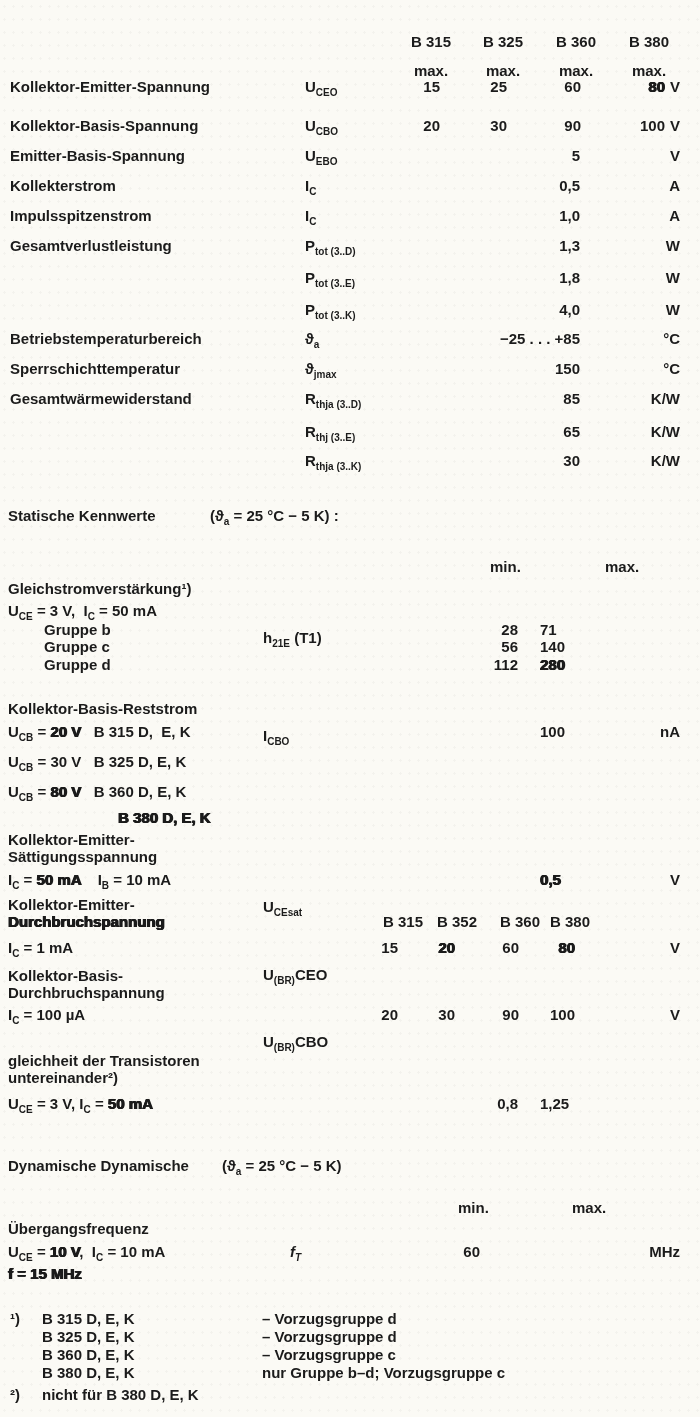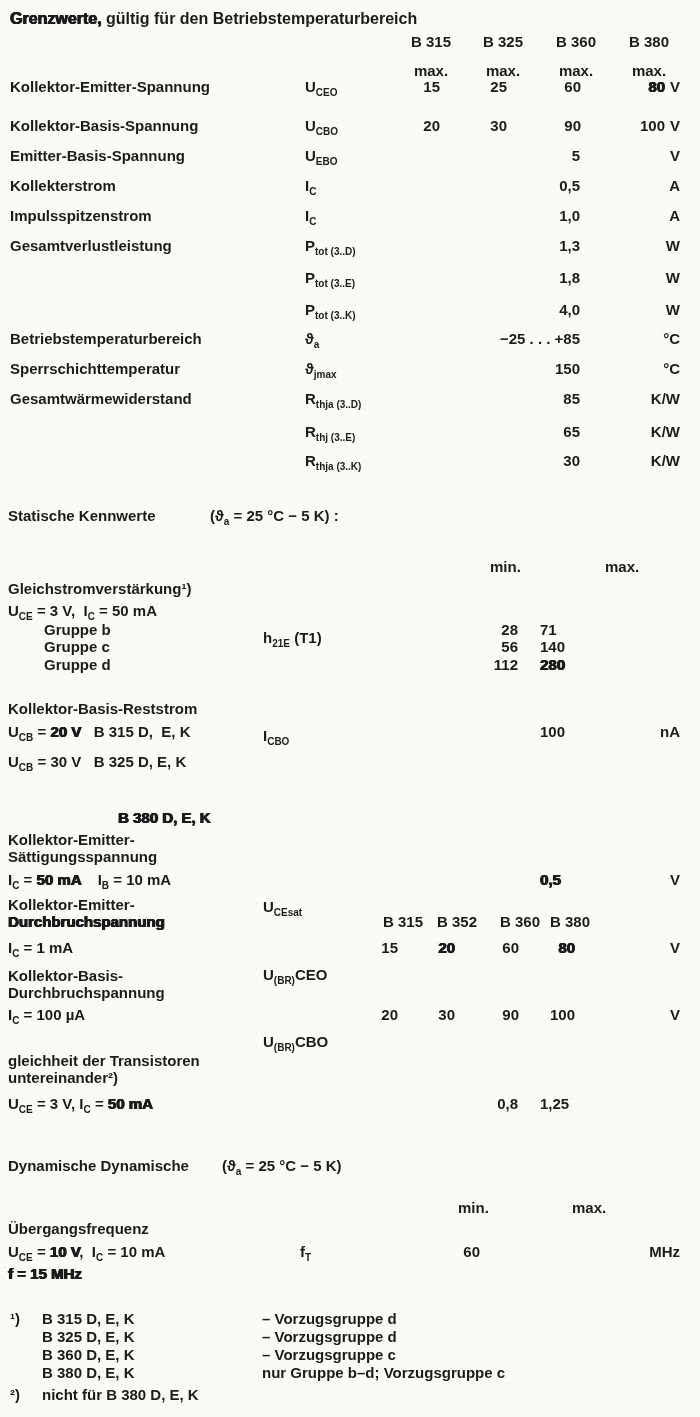--- a/index.html
+++ b/index.html
@@ -15,21 +15,21 @@
     overflow:hidden;
   }
   .line{position:absolute;left:0;right:0;height:20px;}
   .page span{white-space:pre;}
   .lbl{position:absolute;left:10px;}
   .cond{position:absolute;left:8px;}
   .ind1{position:absolute;left:44px;}
   .ind2{position:absolute;left:118px;}
   .sym{position:absolute;left:305px;}
   .sym2{position:absolute;left:263px;margin-top:27px;}
-  .symf{position:absolute;left:300px;}
+  .symf{position:absolute;left:290px;font-style:italic;}
   
   .gh1{position:absolute;left:398px;width:66px;text-align:center;}
   .gh2{position:absolute;left:470px;width:66px;text-align:center;}
   .gh3{position:absolute;left:543px;width:66px;text-align:center;}
   .gh4{position:absolute;left:616px;width:66px;text-align:center;}
   .gv1{position:absolute;left:378px;width:62px;text-align:right;}
   .gv2{position:absolute;left:447px;width:60px;text-align:right;}
   .gv3{position:absolute;left:519px;width:62px;text-align:right;}
   .gv4{position:absolute;left:590px;width:75px;text-align:right;}
   .gcc{position:absolute;left:380px;width:200px;text-align:right;}
@@ -58,23 +58,20 @@
   .fnote{position:absolute;left:262px;}
   .ss{font-size:10px;vertical-align:-4px;}
   .hv{text-shadow:0.7px 0 currentColor,-0.4px 0 currentColor,0 0.4px currentColor;}
   .t16{font-size:16px;}
 </style>
 </head>
 <body>
 
 <div class="page">
 
-  <div class="line" style="top:10px">
-    <span class="lbl t16"><span class=" hv">Grenzwerte,</span><span class=""> gültig für den Betriebstemperaturbereich</span></span>
-  </div>
 
   <div class="line" style="top:33px">
     <span class="gh1">B 315</span>
     <span class="gh2">B 325</span>
     <span class="gh3">B 360</span>
     <span class="gh4">B 380</span>
   </div>
   <div class="line" style="top:62px">
     <span class="gh1">max.</span>
     <span class="gh2">max.</span>
@@ -199,20 +196,23 @@
     <span class="sym2"><span class="">I</span><span class="ss">CBO</span></span>
   </div>
   <div class="line" style="top:723px">
     <span class="cond"><span class="">U</span><span class="ss">CB</span><span class=""> = </span><span class=" hv">20 V</span><span class="">   B 315 D,  E, K</span></span>
     <span class="smax">100</span>
     <span class="unit">nA</span>
   </div>
   <div class="line" style="top:753px">
     <span class="cond"><span class="">U</span><span class="ss">CB</span><span class=""> = 30 V   B 325 D, E, K</span></span>
   </div>
+  <div class="line" style="top:783px">
+    <span class="cond"><span class="">U</span><span class="ss">CB</span><span class=""> = </span><span class=" hv">80 V</span><span class="">   B 360 D, E, K</span></span>
+  </div>
   <div class="line" style="top:809px">
     <span class="ind2"><span class=" hv">B 380 D, E, K</span></span>
   </div>
 
   <div class="line" style="top:831px">
     <span class="cond">Kollektor-Emitter-</span>
   </div>
   <div class="line" style="top:848px">
     <span class="cond">Sättigungsspannung</span>
   </div>

